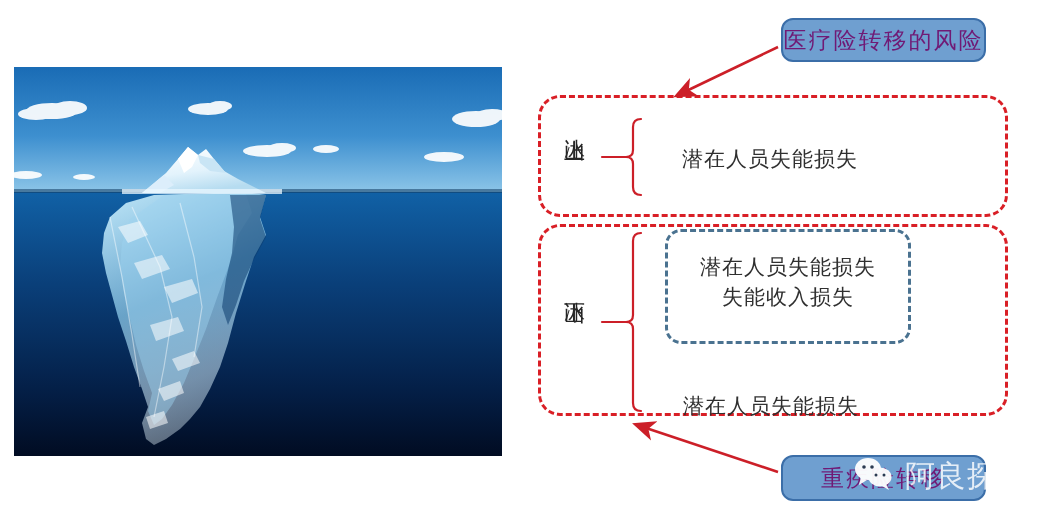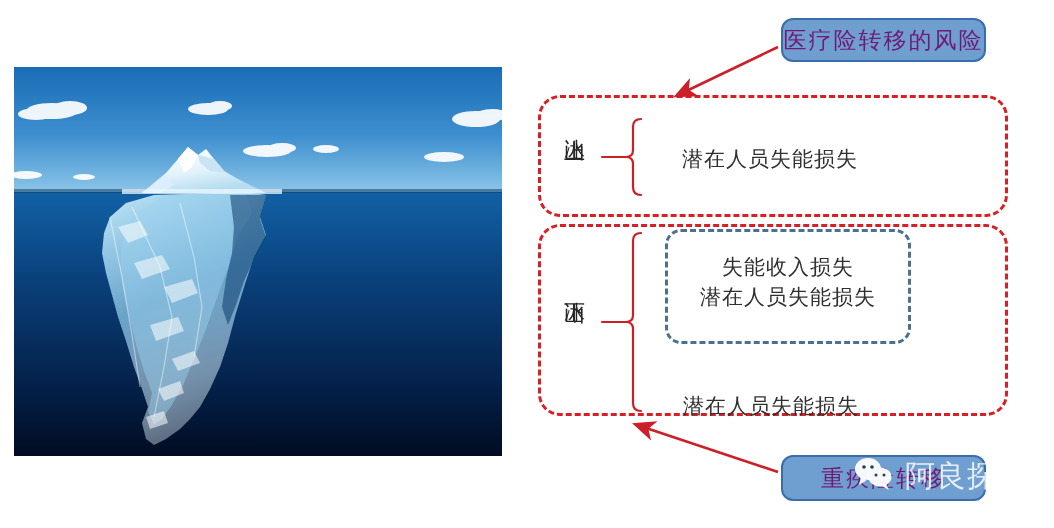--- a/index.html
+++ b/index.html
@@ -239,22 +239,22 @@
   <div class="red-box" id="box-above-water"></div>
   <div class="red-box" id="box-below-water"></div>
 
   <div class="vlabel" id="label-above-water">冰山上</div>
   <div class="vlabel" id="label-below-water">冰山下</div>
 
   <div class="content-text" id="text-current-cost">潜在人员失能损失</div>
 
   <div class="blue-inner-box"></div>
   <div class="blue-box-lines">
+    <div>潜在人员失能损失</div>
     <div>失能收入损失</div>
-    <div>潜在人员失能损失</div>
   </div>
 
   <div class="content-text" id="text-recovery-cost">潜在人员失能损失</div>
 
   <svg id="vector-layer" viewBox="0 0 1054 528">
     <defs>
       <marker id="arrowHead" markerWidth="9" markerHeight="9" refX="7" refY="4.5" orient="auto">
         <path d="M9,4.5 L0,0.6 L2.4,4.5 L0,8.4 Z" fill="#cc1f28"></path>
       </marker>
     </defs>

